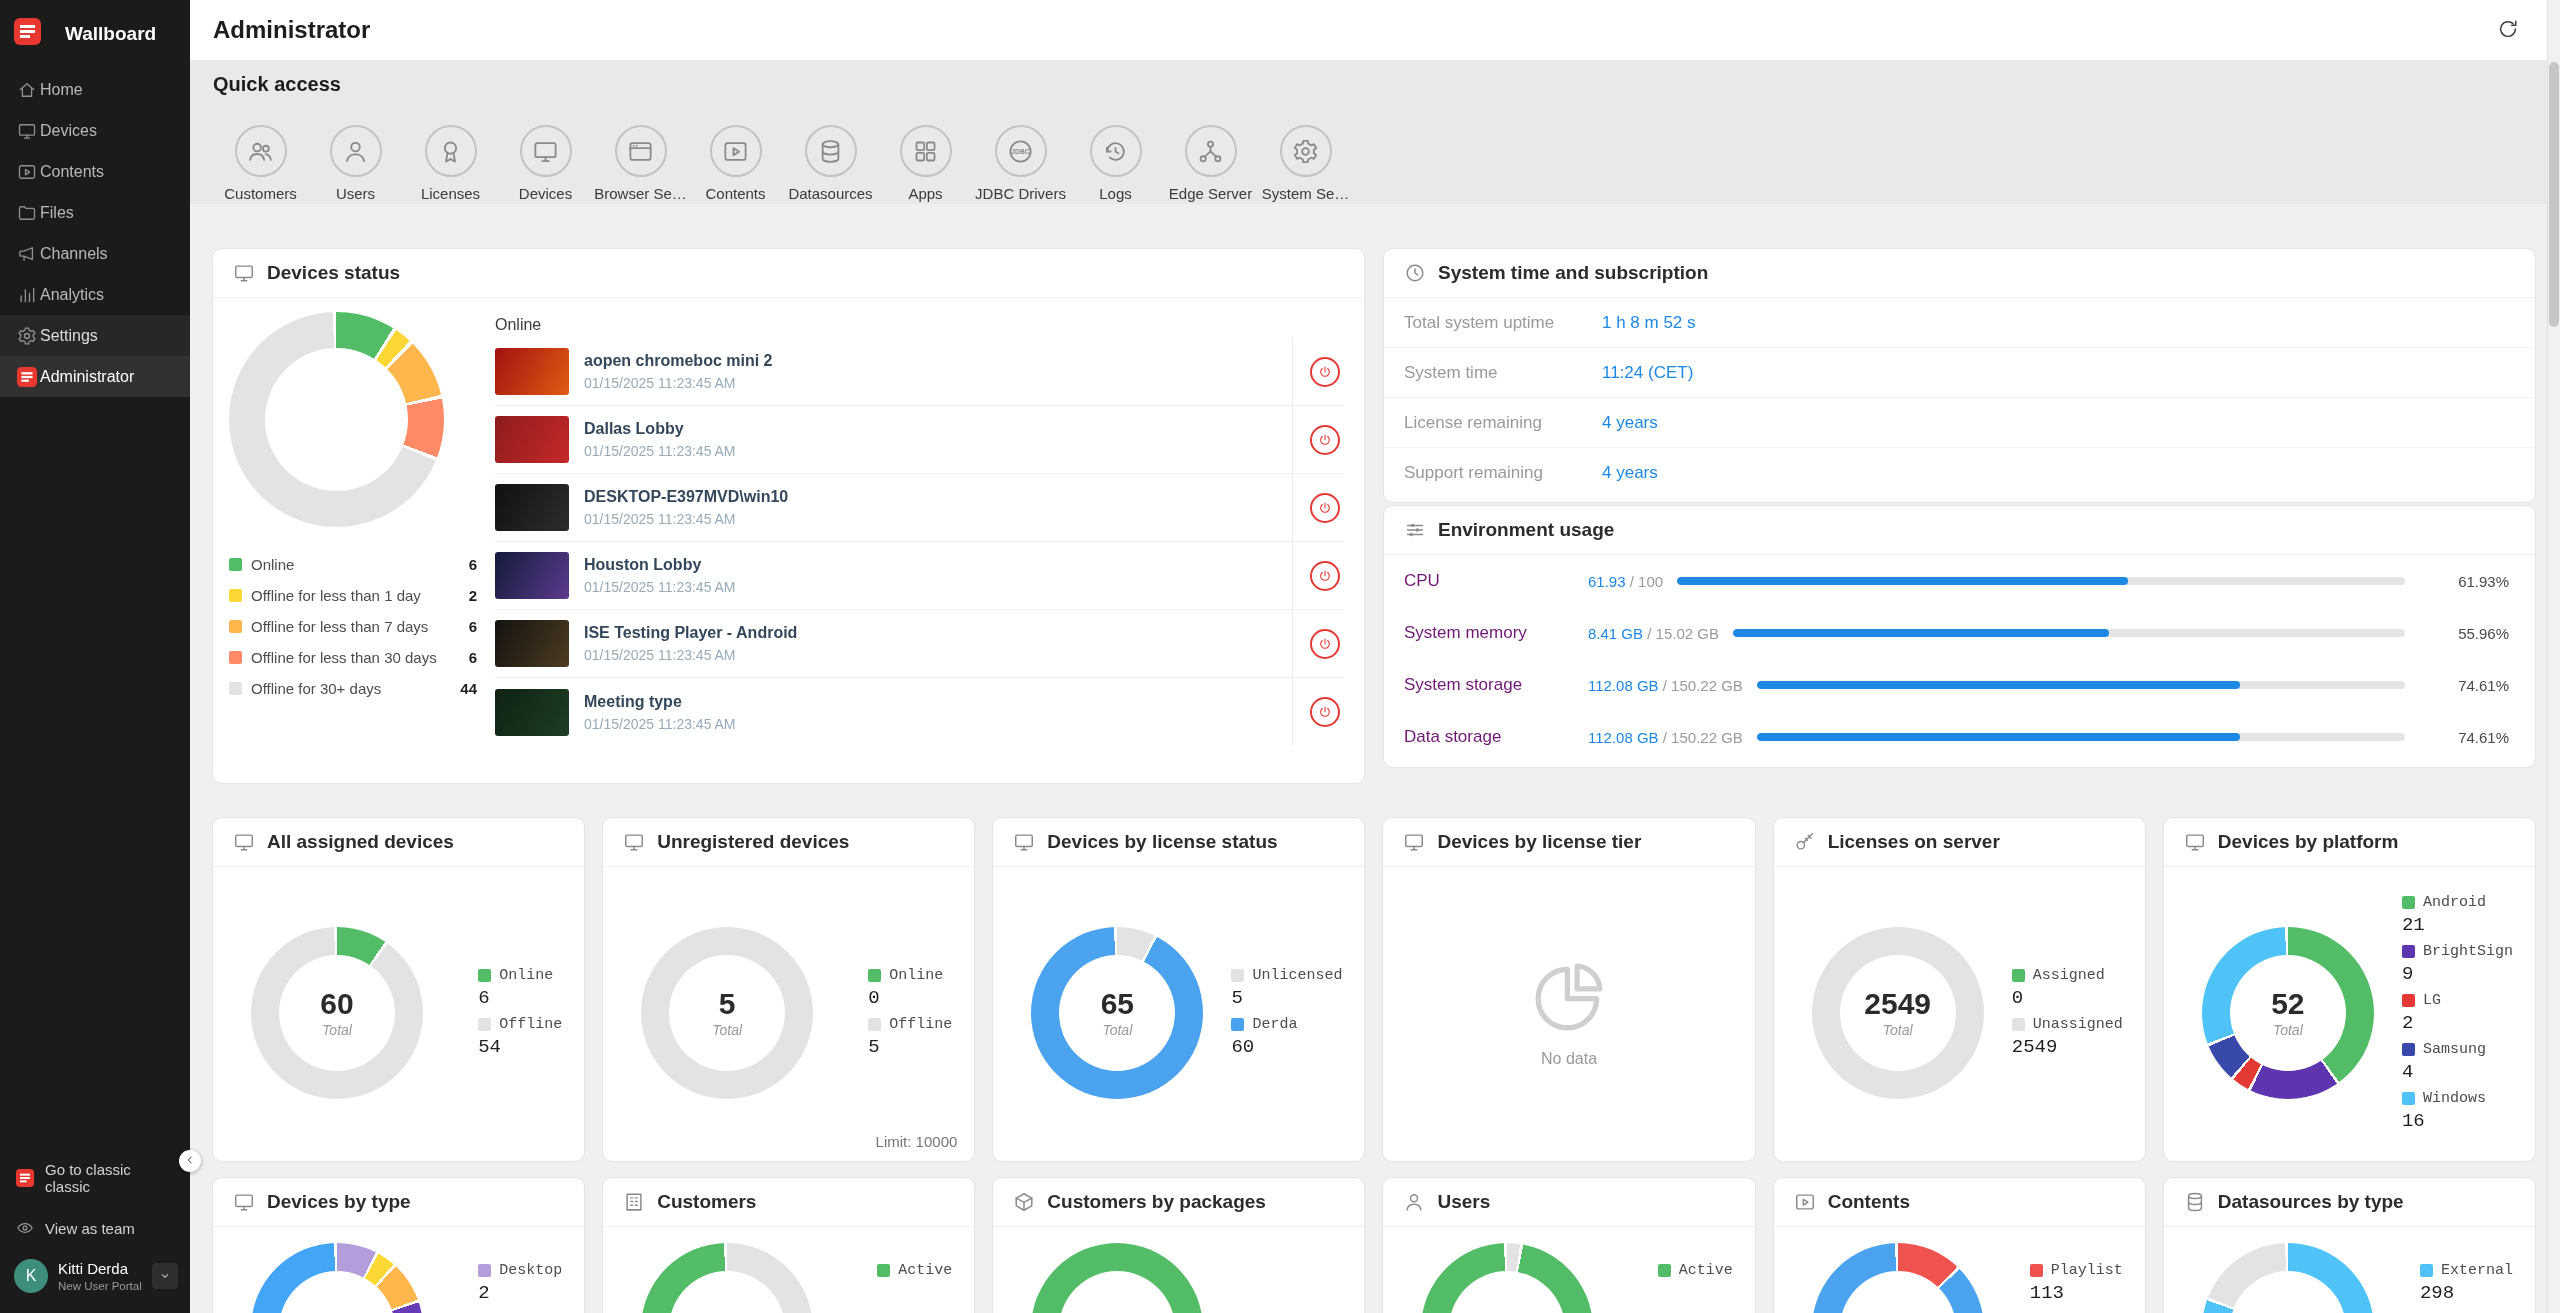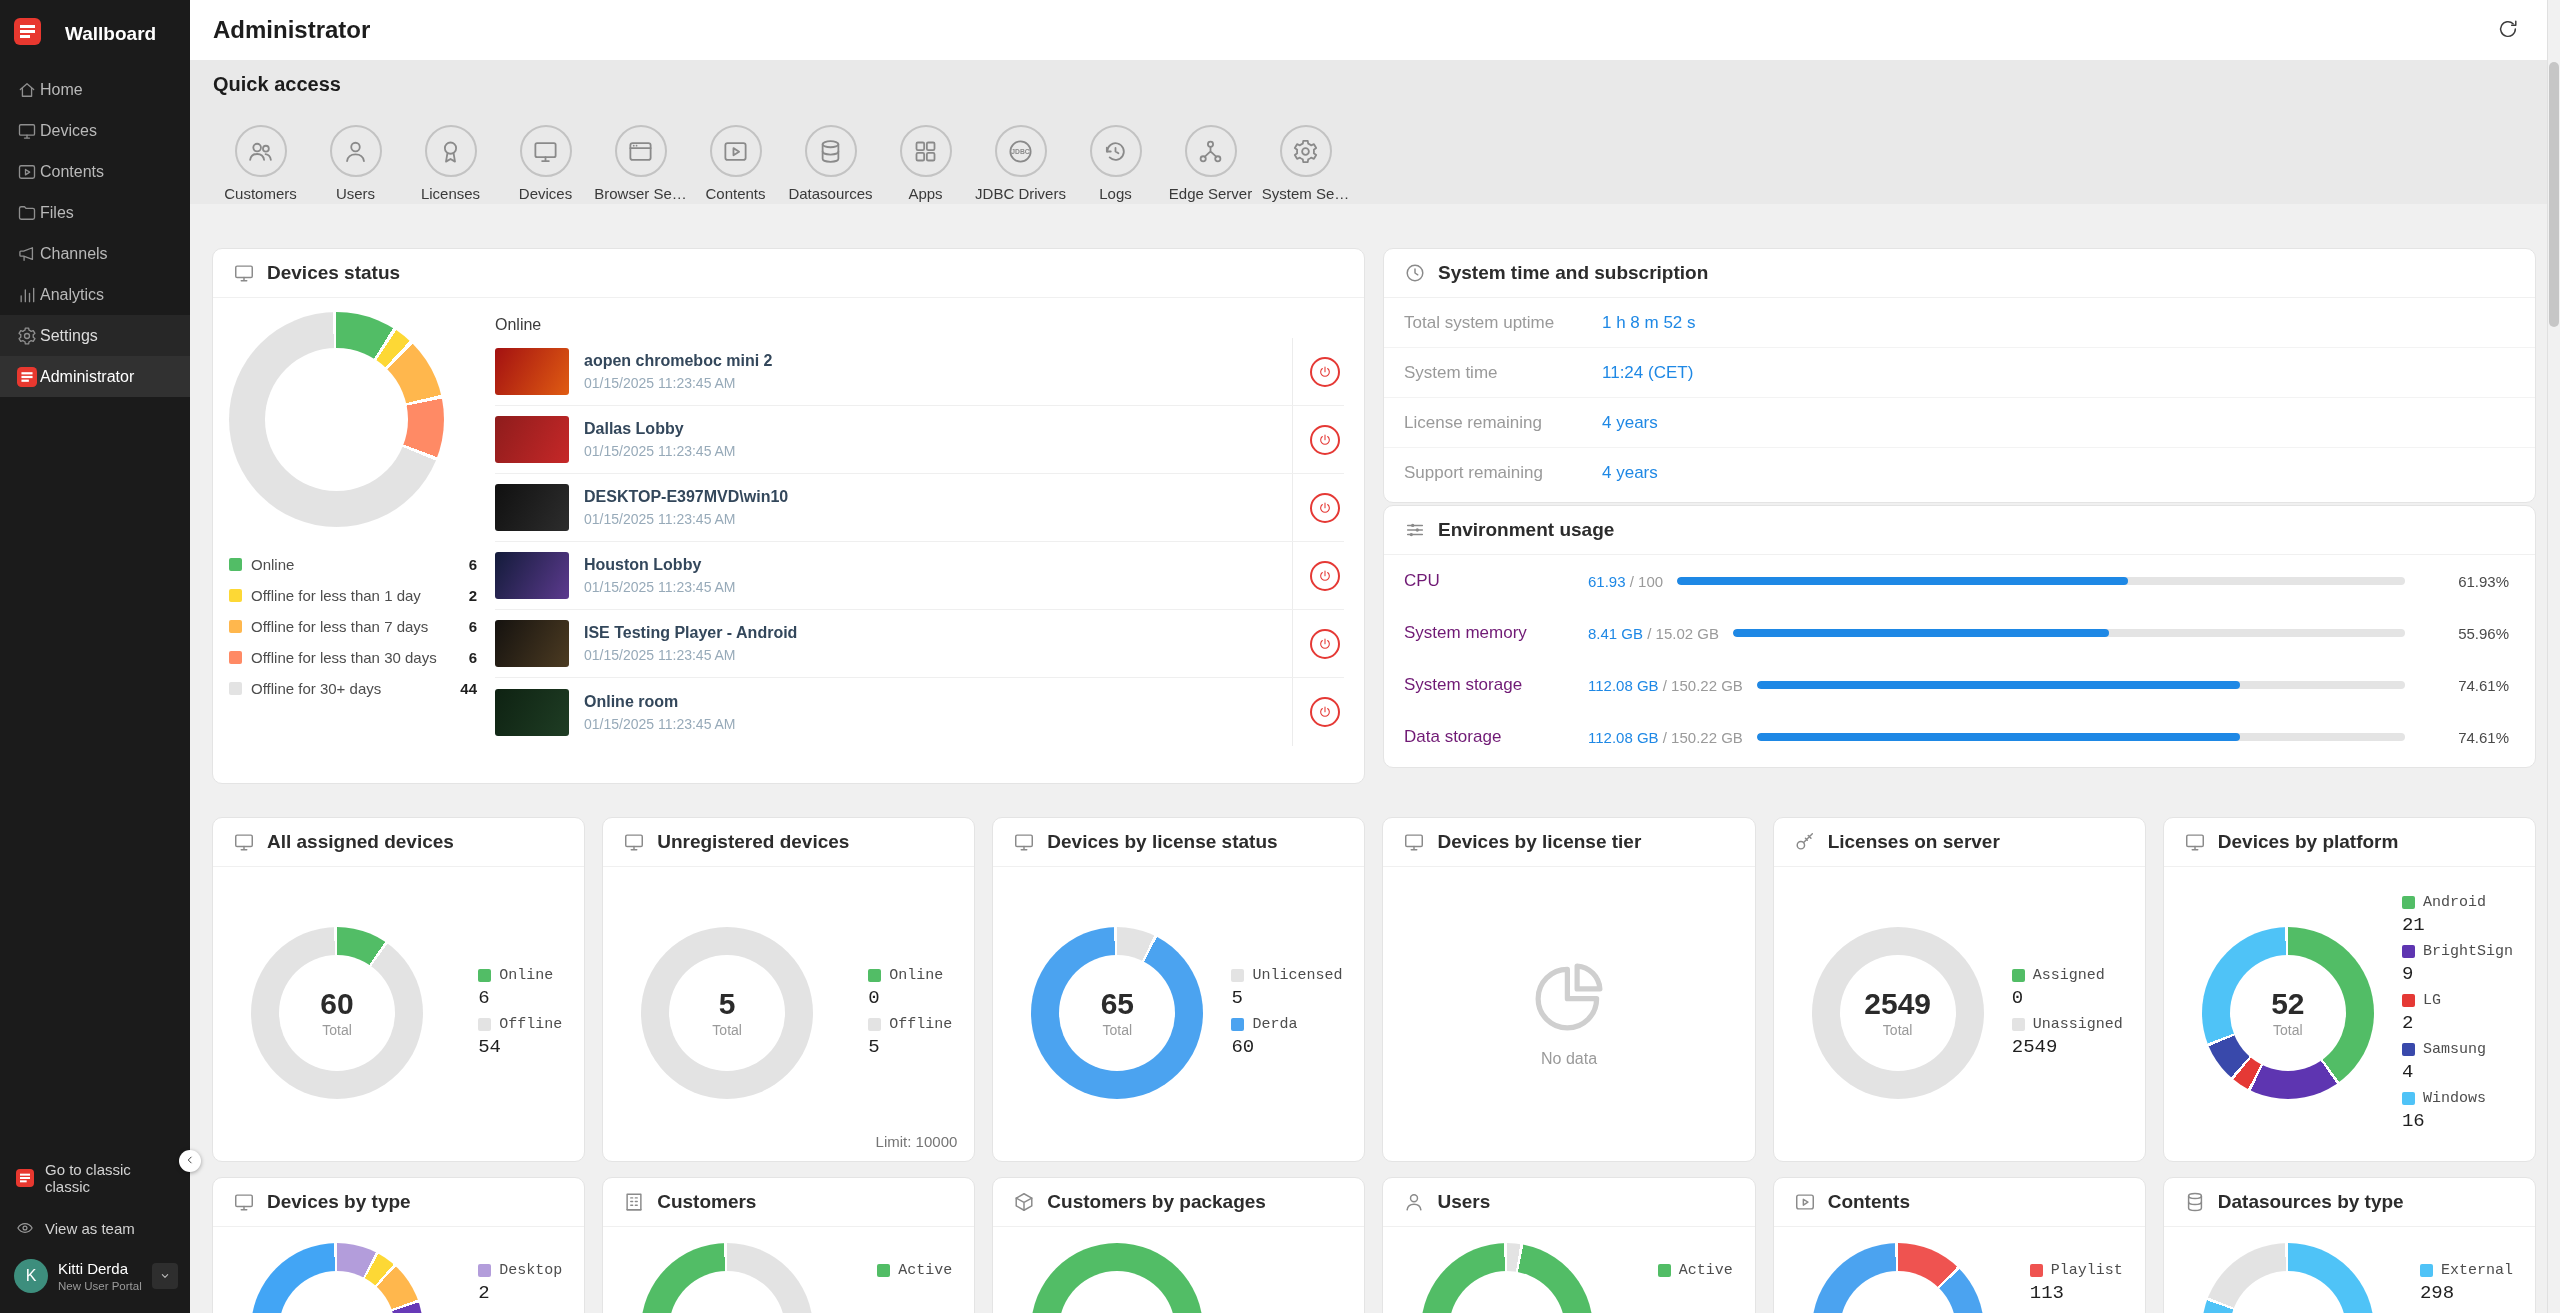--- a/index.html
+++ b/index.html
@@ -108,21 +108,21 @@
   .sl-val { font-size:19px; color:#1f1f1f; margin-top:3px; }
   .corner-note { position:absolute; bottom:11px; right:17px; font-size:15px; color:#757575; }
   .no-data { height:291px; display:flex; flex-direction:column; align-items:center; justify-content:center; gap:14px; color:#9a9a9a; font-size:16px; }
   .no-data .nd-icon { width:78px; height:78px; color:#cfcfcf; }
   .no-data .nd-icon svg { width:78px; height:78px; }
 
   
   .donut { position:relative; border-radius:50%; flex-shrink:0; }
   .donut .hole { position:absolute; background:#fff; border-radius:50%; display:flex; flex-direction:column; align-items:center; justify-content:center; }
   .donut .total { font-size:30px; font-weight:bold; color:#2b2b2b; line-height:1.1; }
-  .donut .total-label { font-size:14px; color:#9a9a9a; margin-top:2px; }
+  .donut .total-label { font-size:14px; color:#9a9a9a; margin-top:2px;font-style:italic; }
 
   
   .scrollbar { position:fixed; top:0; right:0; width:13px; height:1313px; background:#f1f1f1; border-left:1px solid #e0e0e0; z-index:50; }
   .scroll-thumb { position:absolute; top:62px; left:1px; width:10px; height:265px; background:#c6c6c6; border-radius:5px; cursor:pointer; }
 </style>
 </head>
 <body>
 
 <aside class="sidebar">
   <div class="logo-row">
@@ -502,21 +502,21 @@
                       <svg viewBox="0 0 24 24" fill="none" stroke="currentColor" stroke-width="1.6" stroke-linecap="round" stroke-linejoin="round">
                         <path d="M12 4.5v7"></path>
                         <path d="M8 6.8a6.5 6.5 0 1 0 8 0"></path>
                       </svg>
                     </button>
                   </div>
                 </div>
                 <div class="device-row">
                   <div class="thumb" style="background:linear-gradient(120deg,#0e2212,#1f3d24)"></div>
                   <div class="dev-info">
-                    <div class="dev-name">Online room</div>
+                    <div class="dev-name">Meeting type</div>
                     <div class="dev-time">01/15/2025 11:23:45 AM</div>
                   </div>
                   <div class="dev-action">
                     <button class="power-btn">
                       <svg viewBox="0 0 24 24" fill="none" stroke="currentColor" stroke-width="1.6" stroke-linecap="round" stroke-linejoin="round">
                         <path d="M12 4.5v7"></path>
                         <path d="M8 6.8a6.5 6.5 0 1 0 8 0"></path>
                       </svg>
                     </button>
                   </div>

